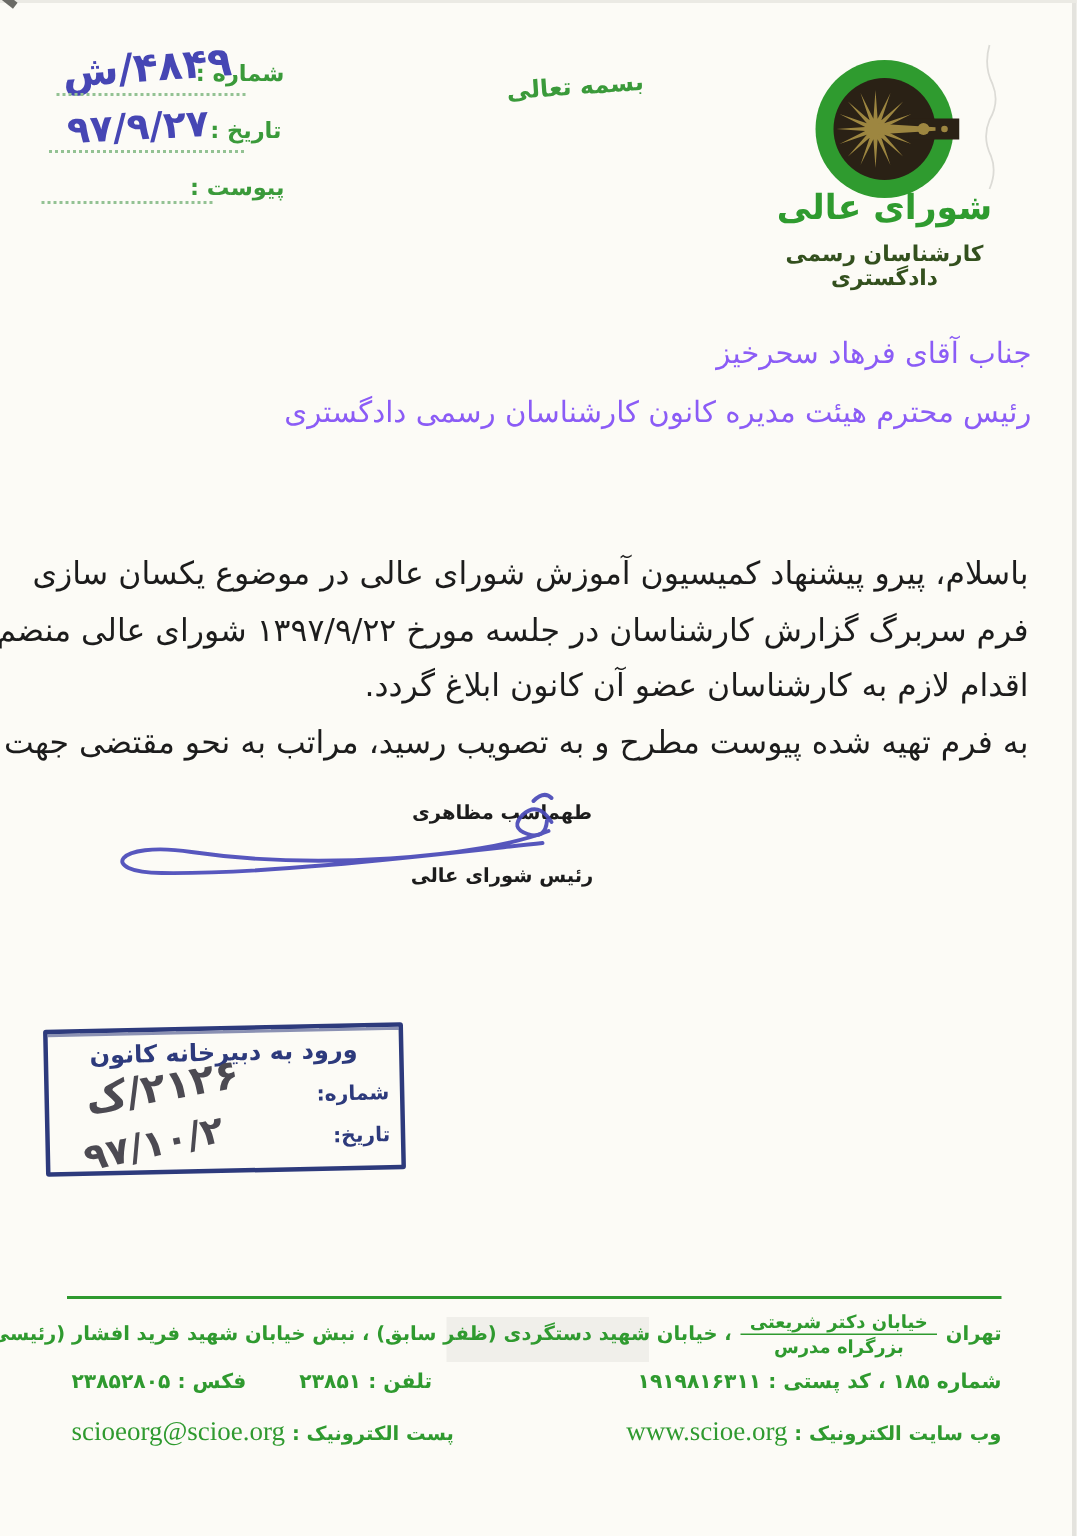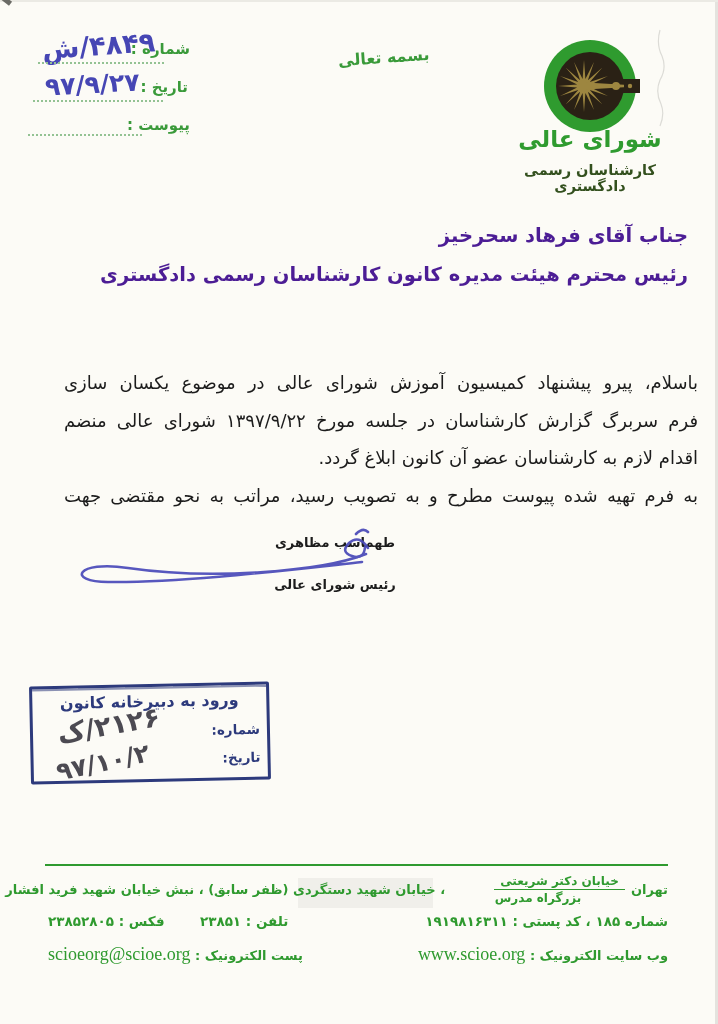--- a/index.html
+++ b/index.html
@@ -17,41 +17,41 @@
   .smudge{left:298px;top:878px;width:135px;height:30px;background:rgba(120,120,118,.09);}
   
   .fld-label{color:#3a9a3a;font-size:15px;font-weight:bold;}
   .dotline{border-bottom:2px dotted #93c293;height:0;}
   .hand-blue{color:#4646b4;font-weight:bold;white-space:nowrap;}
   .besm{left:338px;top:48px;color:#3a9a3a;font-size:16px;font-weight:bold;transform:rotate(-4deg);}
   
   .org-name1{left:495px;top:126px;width:190px;text-align:center;color:#2f9b2f;font-size:23px;font-weight:bold;}
   .org-name2{left:488px;top:162px;width:204px;text-align:center;color:#33501e;font-size:14.5px;font-weight:bold;}
   
-  .recipient{right:30px;top:216px;text-align:right;color:#4c1d95;font-weight:bold;font-size:19.5px;line-height:39px;}
+  .recipient{right:30px;top:216px;text-align:right;color:#8b5cf6;font-weight:normal;font-size:19.5px;line-height:39px;}
   
-  .body-block{right:20px;left:64px;top:364px;color:#1c1c1c;font-size:18px;}
+  .body-block{right:32px;left:64px;top:364px;color:#1c1c1c;font-size:21px;}
   .body-line{height:37.5px;line-height:37.5px;text-align:justify;text-align-last:justify;white-space:nowrap;}
   .body-line.last{text-align:right;text-align-last:right;}
   
   .sig{left:255px;top:528px;width:160px;text-align:center;color:#1c1c1c;font-weight:bold;font-size:13px;line-height:30px;}
   .sig .t2{margin-top:12px;}
   .sig-svg{left:50px;top:526px;width:360px;height:72px;}
   
   .stamp{left:30px;top:684px;width:234px;height:92px;border:3px solid #2d3a7c;border-radius:2px;
          transform:rotate(-1.2deg);color:#2d3a7c;box-shadow:inset 0 2px 0 rgba(45,58,124,.55);}
   .stamp-title{position:absolute;top:5px;right:6px;left:6px;text-align:center;font-size:16px;font-weight:bold;letter-spacing:1px;white-space:nowrap;}
   .stamp-lbl{position:absolute;right:7px;font-size:13.5px;font-weight:bold;}
   .hand-pencil{position:absolute;color:#4c4a52;font-weight:bold;white-space:nowrap;}
   
   .footer-line{left:45px;top:864px;width:623px;height:0;border-top:2.5px solid #2f9a2f;}
   .footer{color:#2f9a2f;font-weight:bold;font-size:13px;}
   .addr-row{right:50px;top:874px;left:40px;display:flex;align-items:center;justify-content:flex-start;gap:4px;white-space:nowrap;}
   .fraction{display:inline-block;text-align:center;font-size:12px;line-height:14px;margin:0 2px;}
-  .fraction .top{display:block;border-bottom:1.5px solid #2f9a2f;padding:0 6px 1px;margin-left:43px;}
+  .fraction .top{display:block;border-bottom:1.5px solid #2f9a2f;padding:0 6px 1px;}
   .fraction .bot{display:block;padding-top:1px;}
   .row2{right:50px;left:48px;top:913px;display:flex;justify-content:space-between;white-space:nowrap;font-size:13.5px;}
   .row3{right:50px;left:48px;top:944px;display:flex;justify-content:space-between;align-items:center;white-space:nowrap;}
   .latin{direction:ltr;unicode-bidi:embed;font-family:"Liberation Serif",serif;font-weight:normal;font-size:18px;}
   .gap{display:inline-block;width:26px;}
 </style>
 </head>
 <body>
 
 <div class="page">

